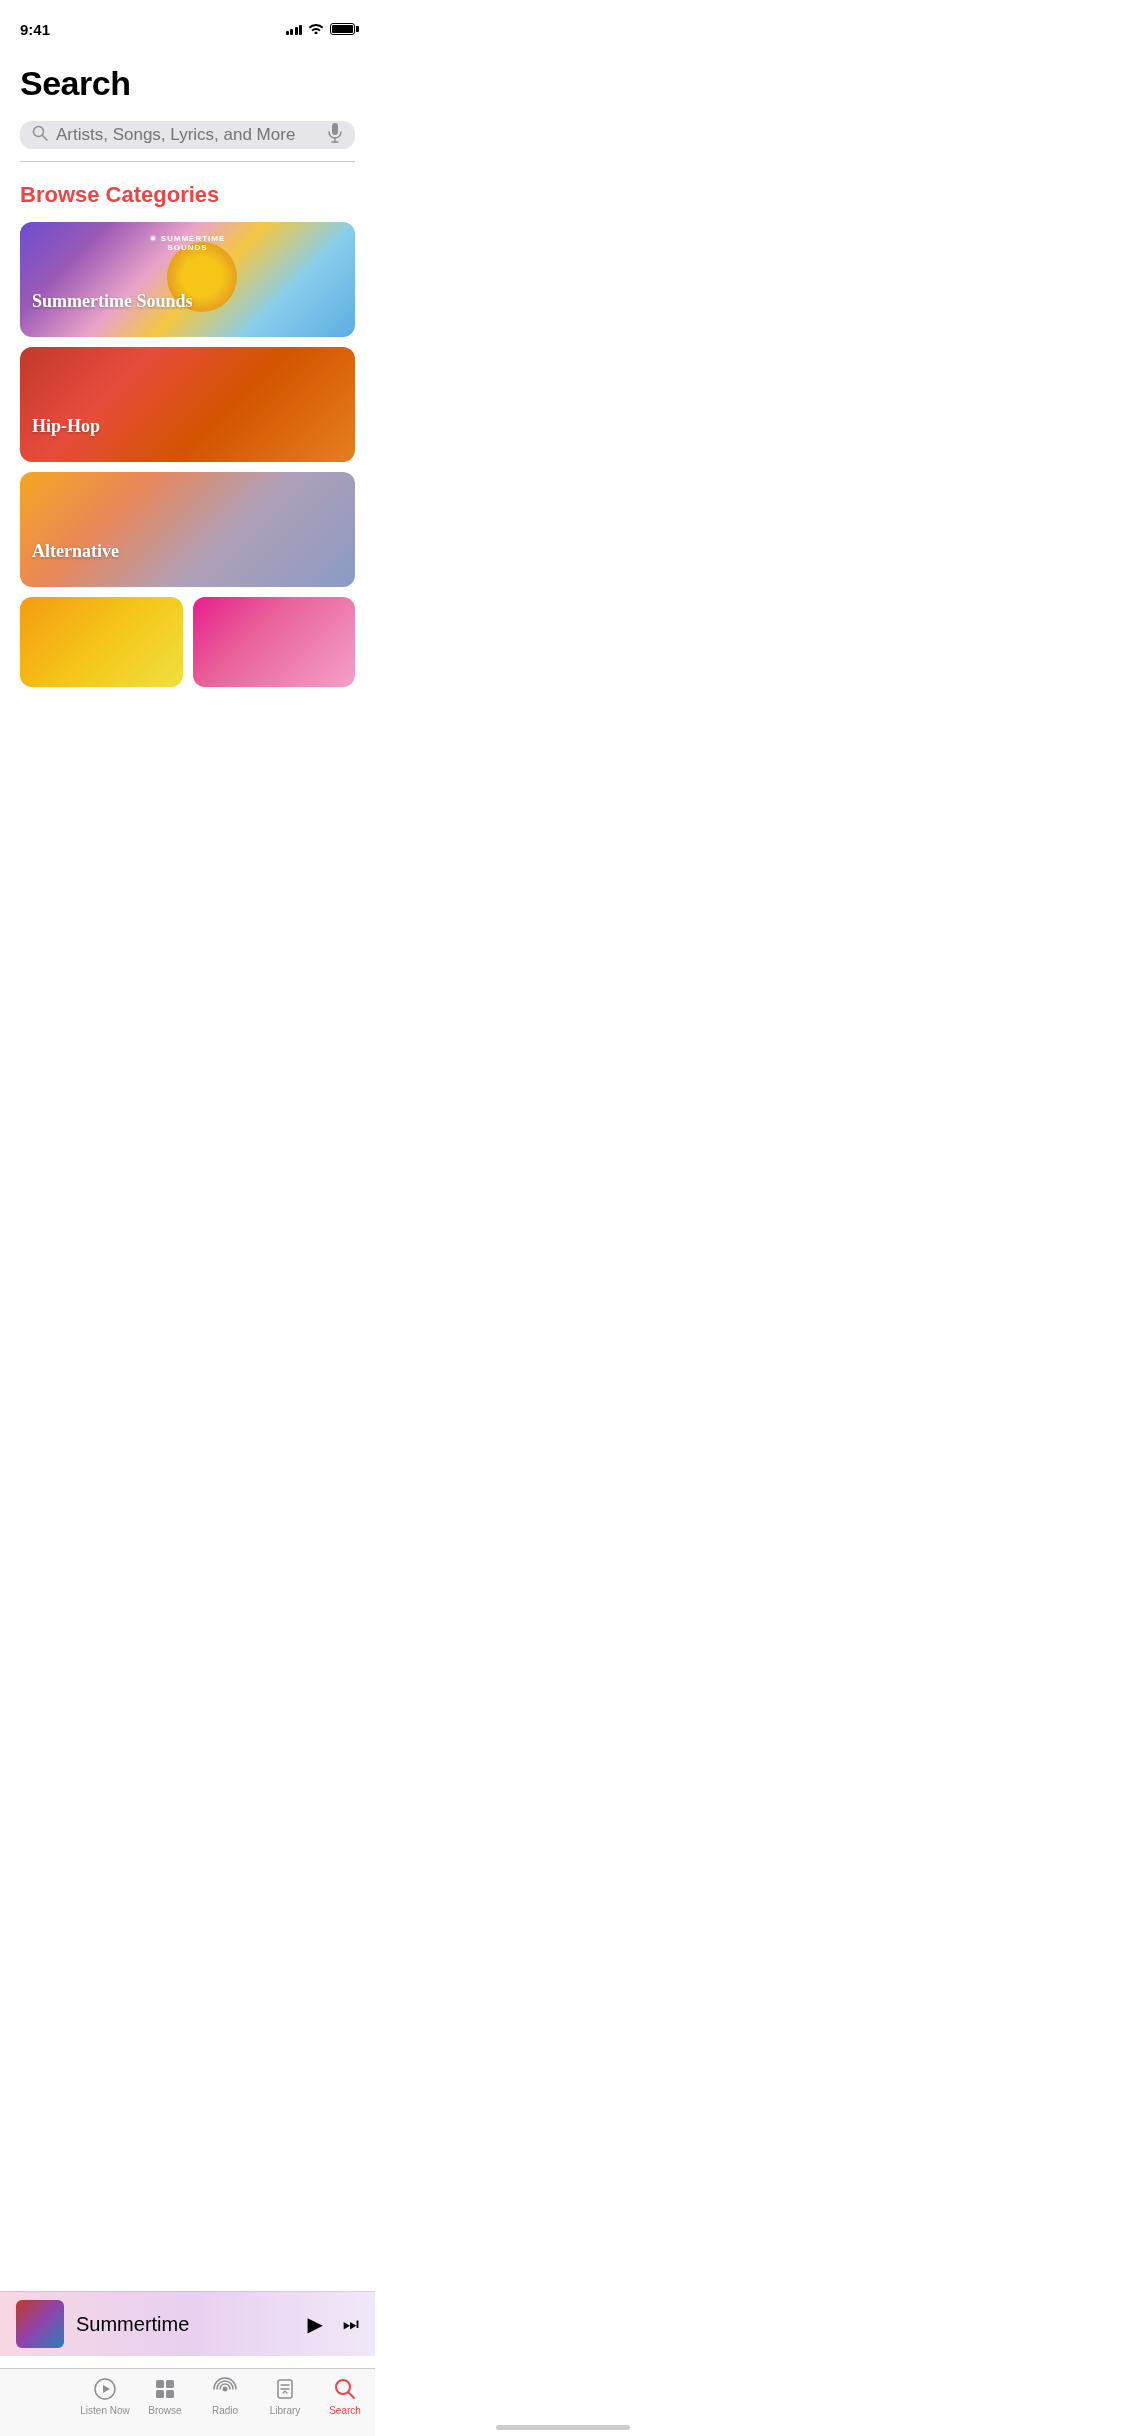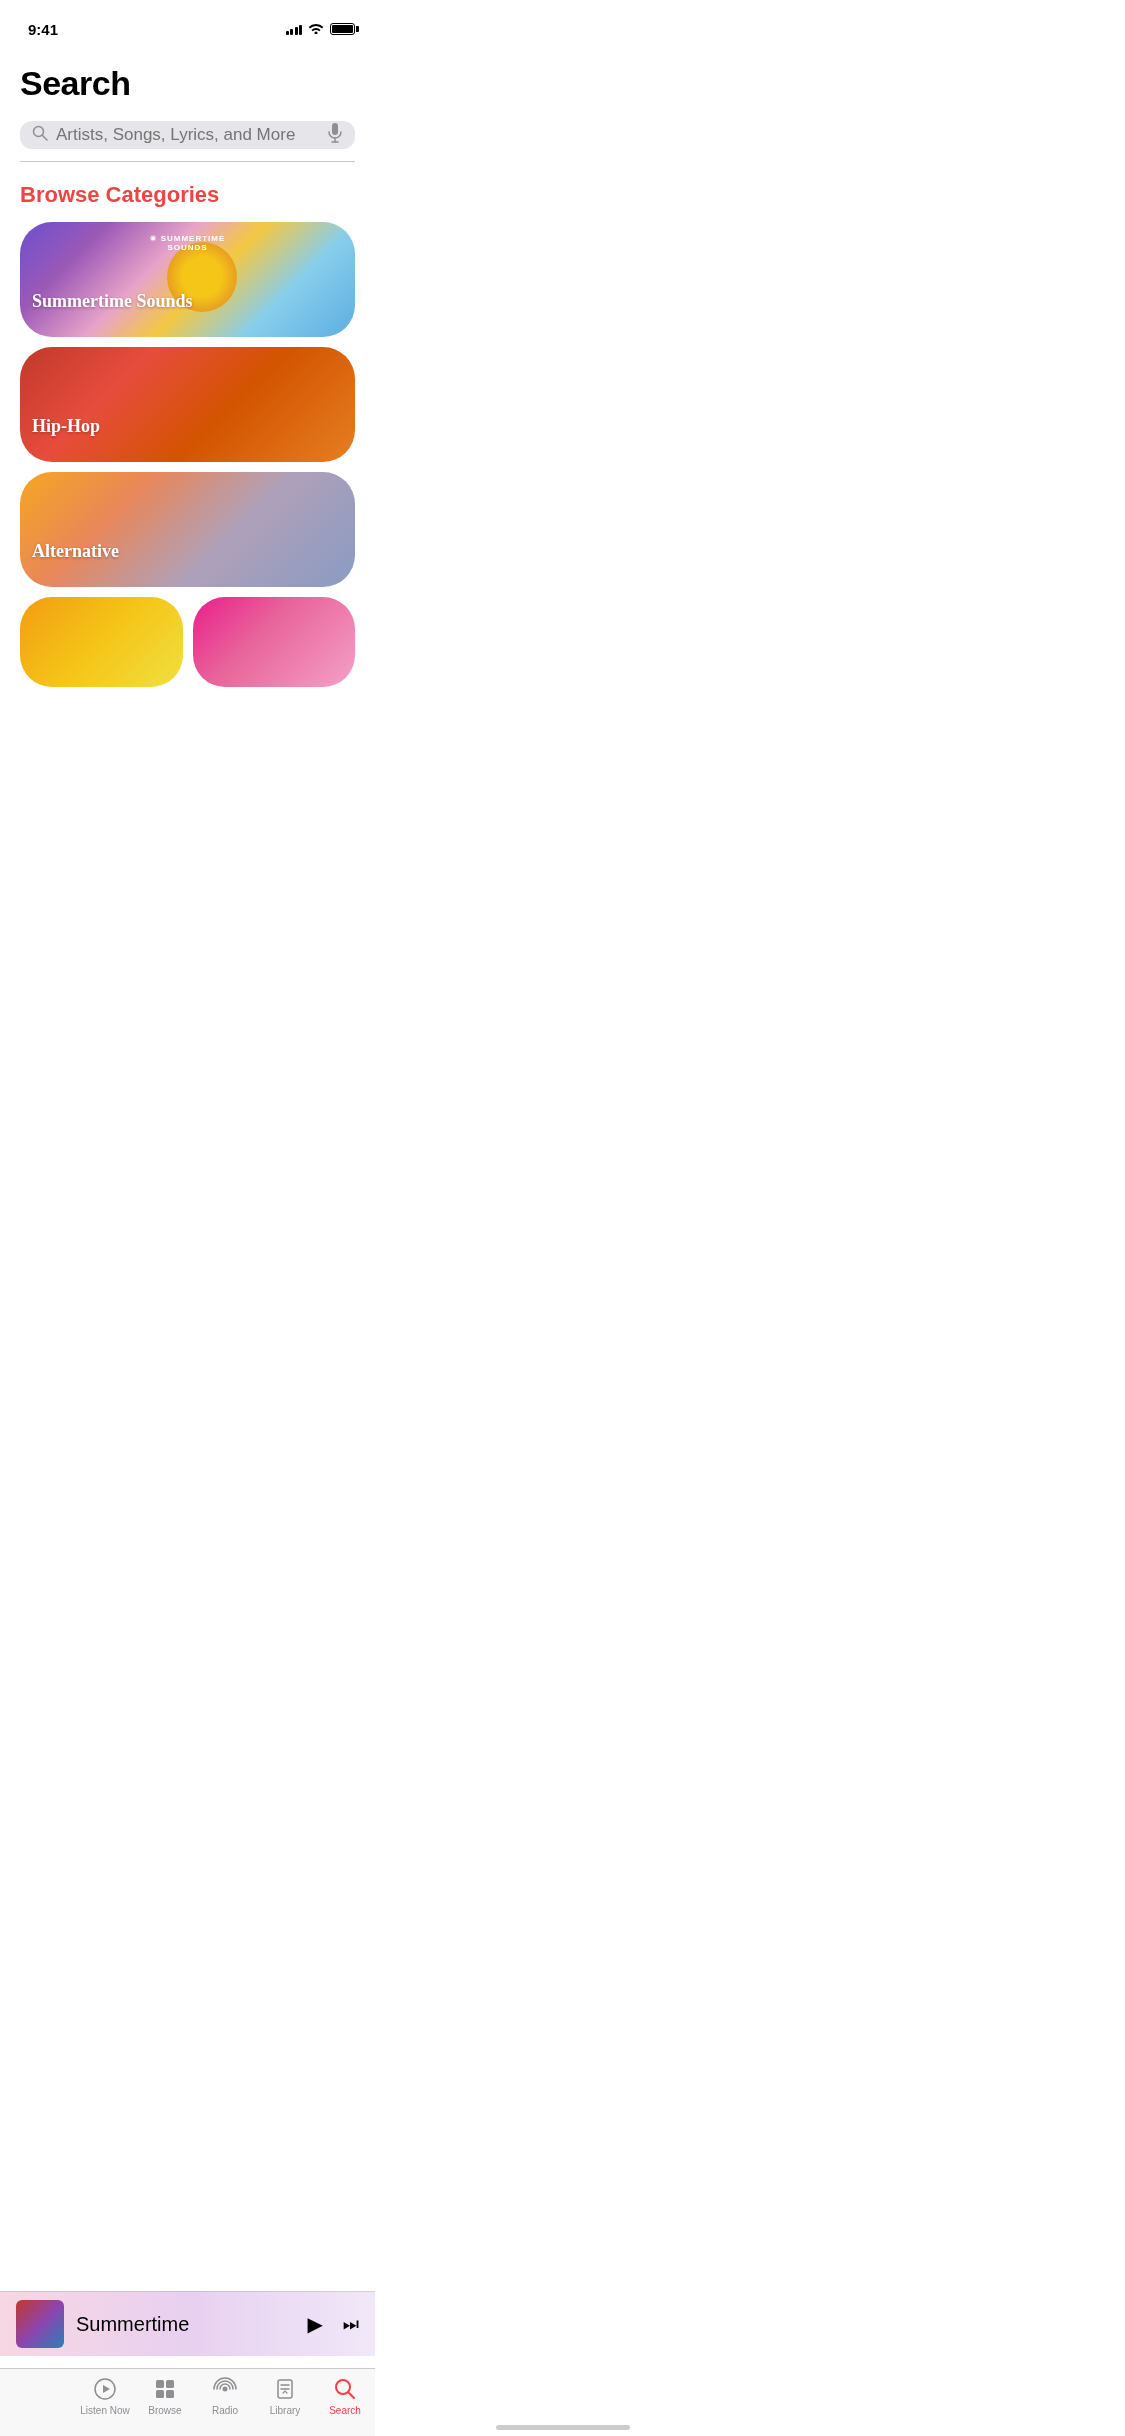--- a/index.html
+++ b/index.html
@@ -12,21 +12,21 @@
       font-family: -apple-system, 'SF Pro Display', 'Helvetica Neue', sans-serif;
       position: relative;
       overflow-x: hidden;
     }
 
     
     .status-bar {
       display: flex;
       justify-content: space-between;
       align-items: center;
-      padding: 14px 20px 0 28px;
+      padding: 14px 20px 0 20px;
       height: 44px;
       gap: 36px;
     }
 
     .status-time {
       font-size: 15px;
       font-weight: 600;
       color: #000;
     }
 
@@ -177,21 +177,21 @@
       flex: 1;
       border-radius: 12px;
       overflow: hidden;
       position: relative;
     }
 
     .card-bg {
       width: 100%;
       height: 100%;
       position: absolute;
-      top: 0; left: 0; border-radius: 32px;
+      top: 0; left: 0;
     }
 
     
     .bg-summertime {
       background: linear-gradient(135deg, #6b4fcf 0%, #9b59b6 20%, #e8a4c8 40%, #f4c842 55%, #87ceeb 75%, #5dade2 100%);
       position: relative;
     }
 
     .bg-summertime::before {
       content: '';

